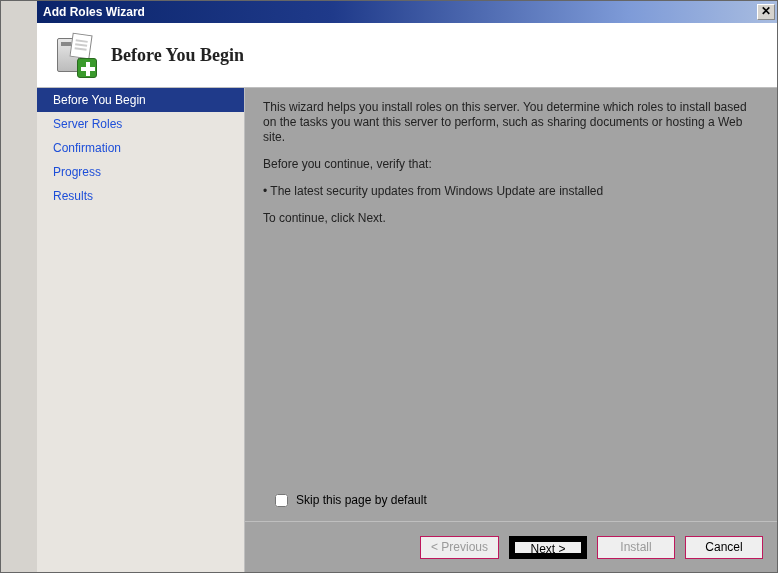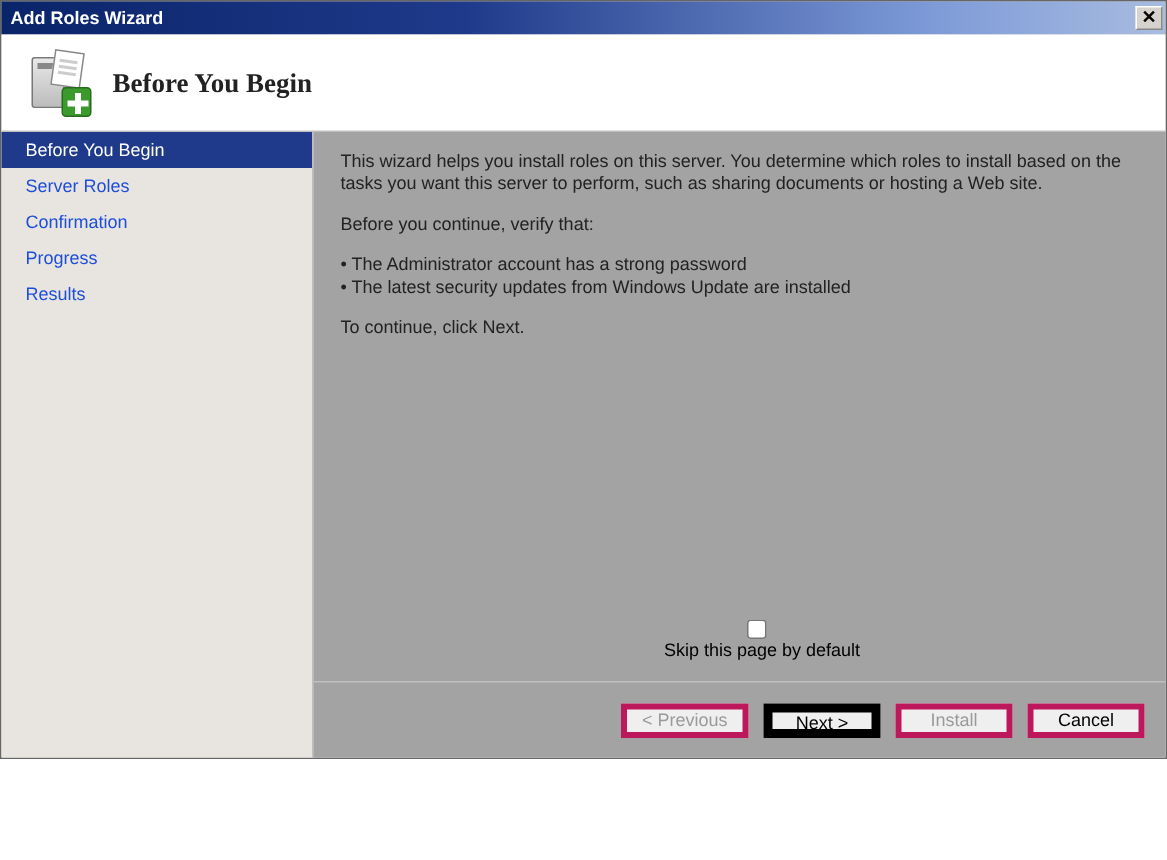--- a/index.html
+++ b/index.html
@@ -6,25 +6,26 @@
 body {
   font-family: Tahoma, "Segoe UI", Arial, sans-serif;
   font-size: 11px;
   background: #fff;
   width: 778px;
   height: 573px;
   overflow: hidden;
 }
 .window {
   width: 778px;
-  height: 506px;
+  height: 573px;
   border: 1px solid #666;
   display: flex;
   flex-direction: column;
   background: #d6d3ce;
+  padding-left: 36px;
 }
 .titlebar {
   height: 22px;
   background: linear-gradient(to right, #0a246a 0%, #1f3a8a 40%, #7e9bd8 80%, #a8bce0 100%);
   color: #fff;
   display: flex;
   align-items: center;
   padding: 0 2px 0 6px;
   font-weight: bold;
   font-size: 12px;
@@ -100,36 +101,35 @@
 }
 .content-inner p { margin-bottom: 12px; }
 .bullets { margin-bottom: 12px; }
 .bullets div::before { content: "• "; }
 .skip-row {
   padding: 6px 0 14px 30px;
   display: flex;
   align-items: center;
   font-size: 12px;
   border-bottom: 1px solid #bfbfbf;
-  flex-direction: column;
 }
 .skip-row input { margin-right: 8px; width:13px; height:13px; }
 .footer {
   height: 50px;
   display: flex;
   align-items: center;
   justify-content: flex-end;
   padding: 0 14px;
   gap: 10px;
 }
 .btn {
   min-width: 78px;
   height: 23px;
   background: #efefef;
-  border: 4px solid #be185d;
+  border: 1px solid #be185d;
   font-size: 12px;
   font-family: inherit;
   color: #000;
   cursor: default;
   padding: 0 10px;
 }
 .btn:disabled {
   color: #9a9a9a;
 }
 .btn.default {
@@ -191,21 +191,20 @@
       <div class="sidebar-item"><span>Confirmation</span></div>
       <div class="sidebar-item"><span>Progress</span></div>
       <div class="sidebar-item"><span>Results</span></div>
     </div>
 
     <div class="content">
       <div class="content-inner">
         <p>This wizard helps you install roles on this server. You determine which roles to install based on the tasks you want this server to perform, such as sharing documents or hosting a Web site.</p>
         <p>Before you continue, verify that:</p>
         <div class="bullets">
-          <div>The Administrator account has a strong password</div>
           <div>The latest security updates from Windows Update are installed</div>
         </div>
         <p>To continue, click Next.</p>
       </div>
       <div class="skip-row">
         <input type="checkbox" style="">
         <span>Skip this page by default</span>
       </div>
       <div class="footer">
         <button class="btn" disabled="">&lt; Previous</button>

